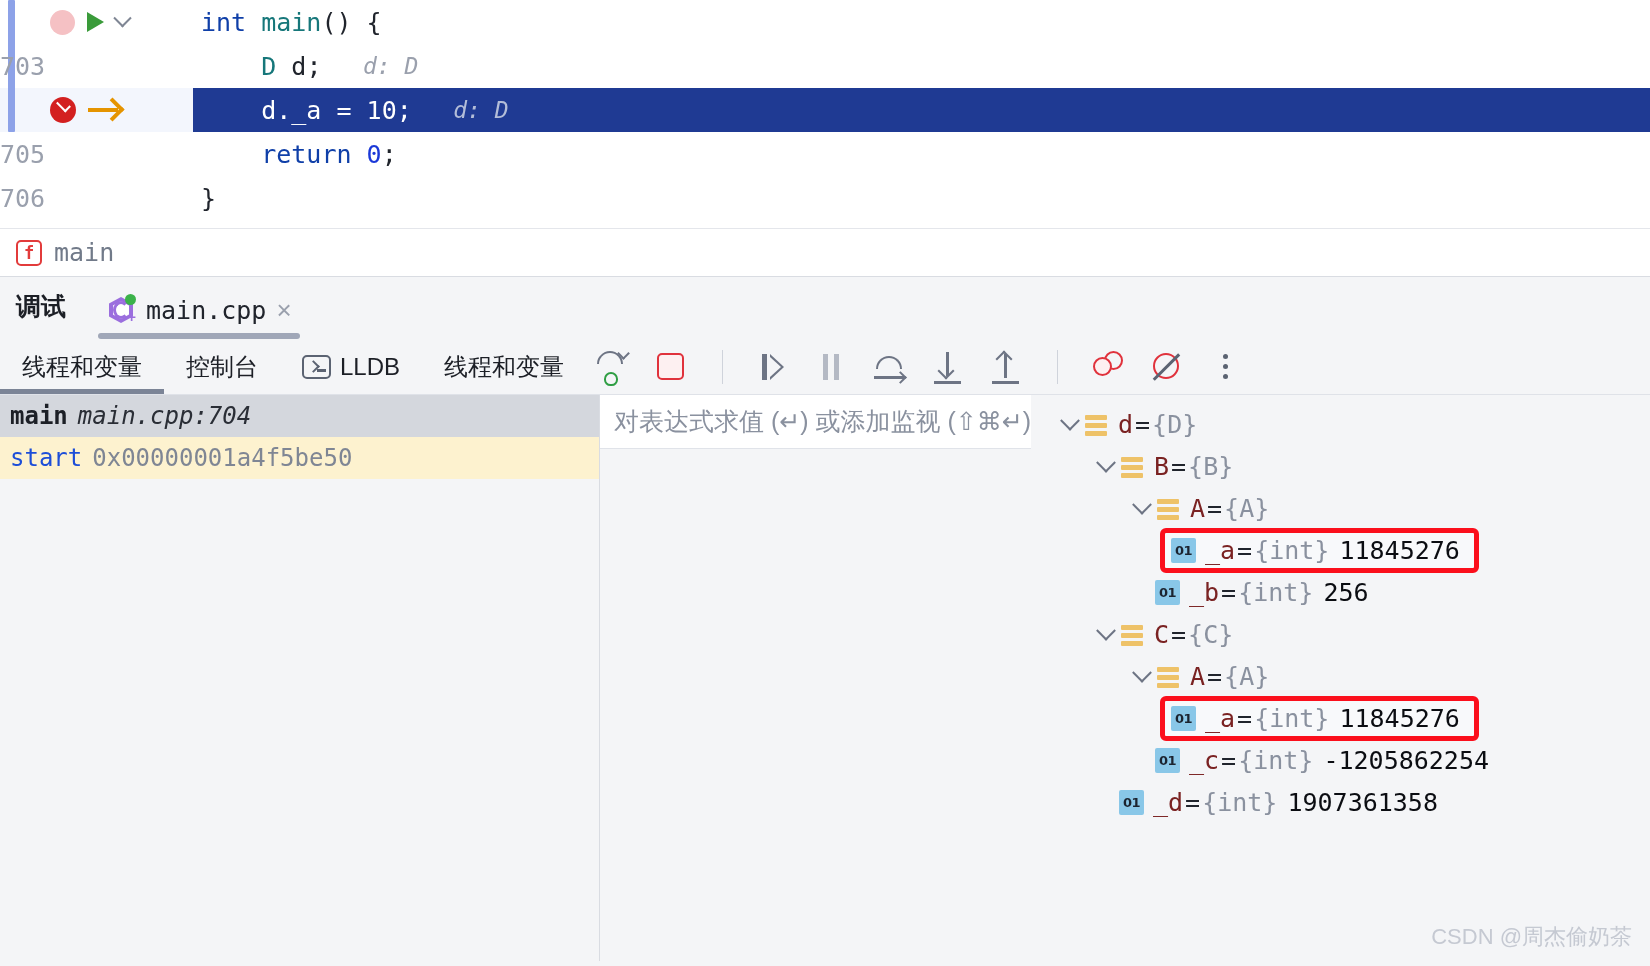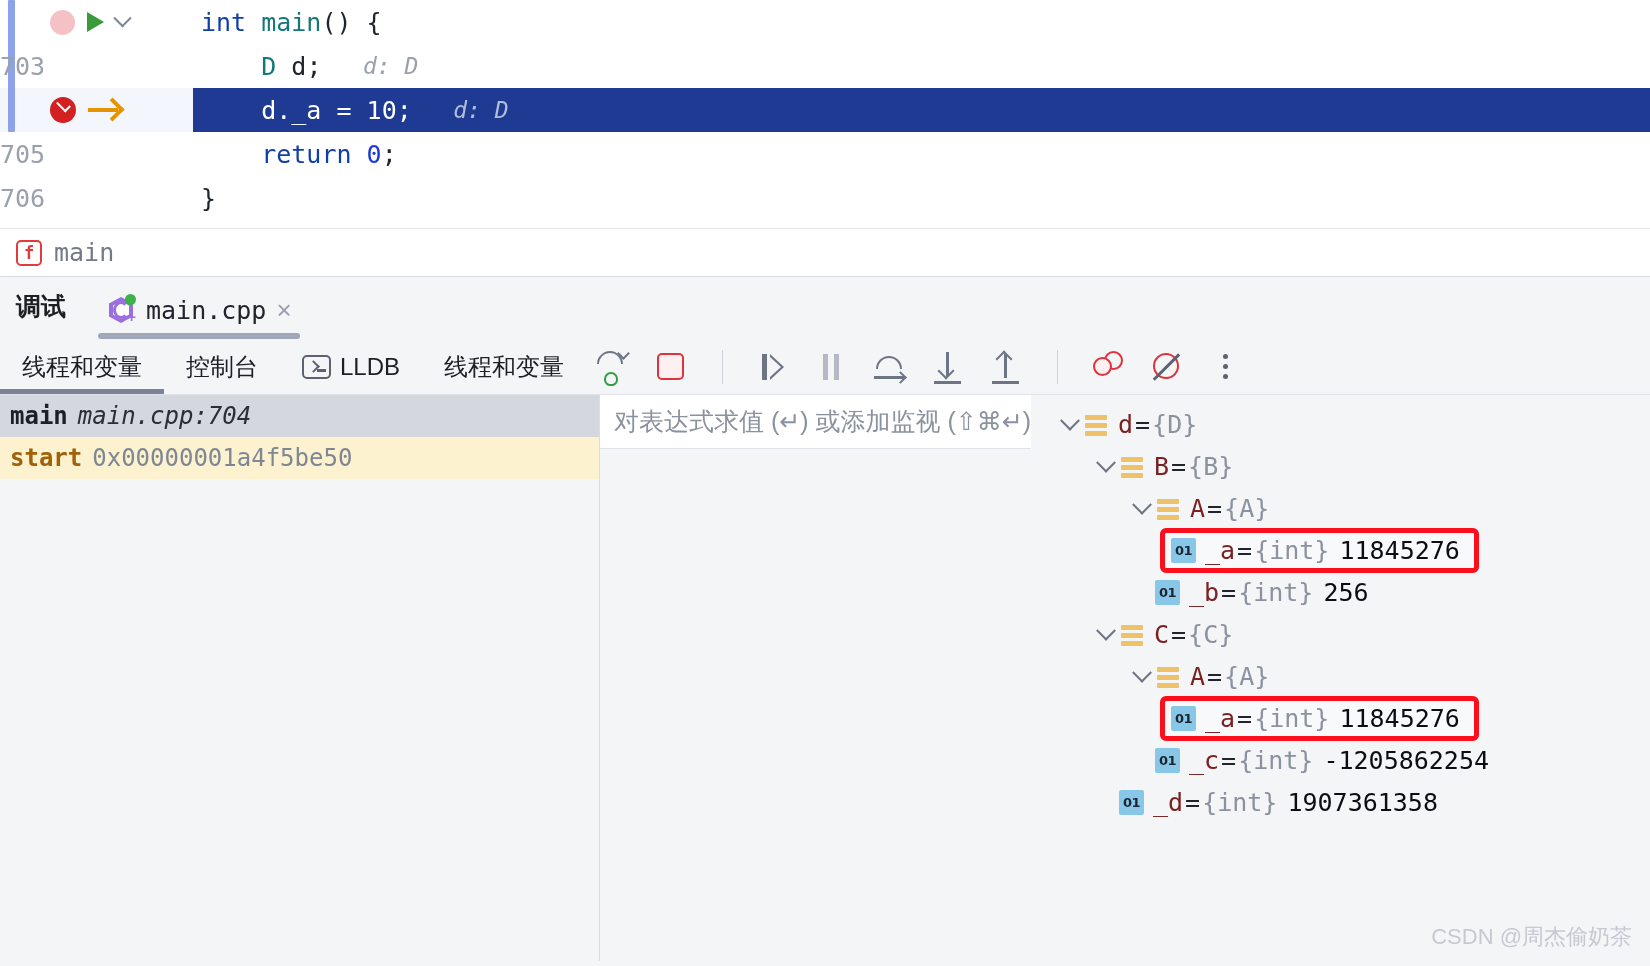--- a/index.html
+++ b/index.html
@@ -349,21 +349,21 @@
   .frame {
     height: 42px; display: flex; align-items: center; gap: 10px;
     padding-left: 10px;
     font-family: "DejaVu Sans Mono", monospace;
     font-size: 24px;
   }
   .frame.selected { background: #d4d7dd; }
   .frame.marked { background: #fdf2cf; }
   .frame .fn { font-weight: 700; color: #1c1f26; }
   .frame .loc { font-style: italic; color: #2a2e36; }
-  .frame.marked .fn { font-weight: 700; color: #a16207; }
+  .frame.marked .fn { font-weight: 400; color: #1d4ed8; }
   .frame.marked .loc { font-style: normal; color: #7f8694; text-align: center; }
 
   .right-pane { flex: 1; background: #f4f5f7;
                 display: flex; flex-direction: row; }
   .watch-bar {
     height: 54px; background: #ffffff;
     border-bottom: 1px solid #e0e3e9;
     display: flex; align-items: center; padding-left: 14px;
   }
   .watch-placeholder { color: #8a919f; font-size: 25px; }

